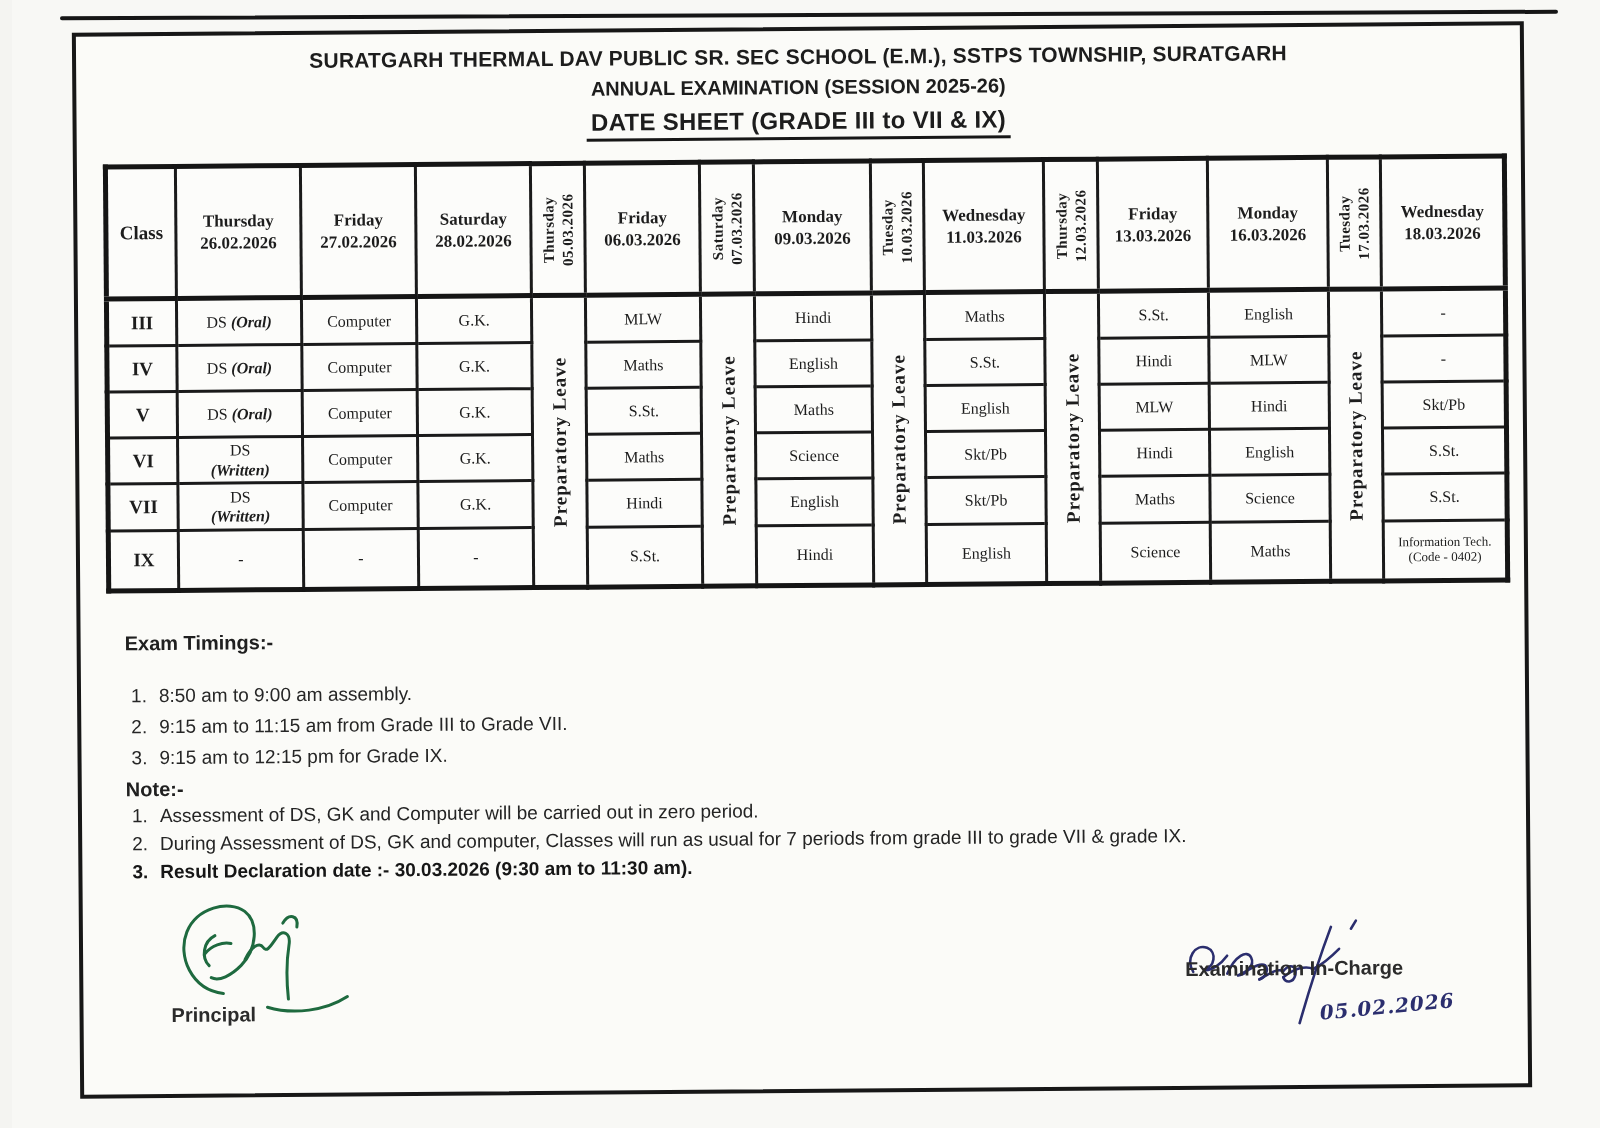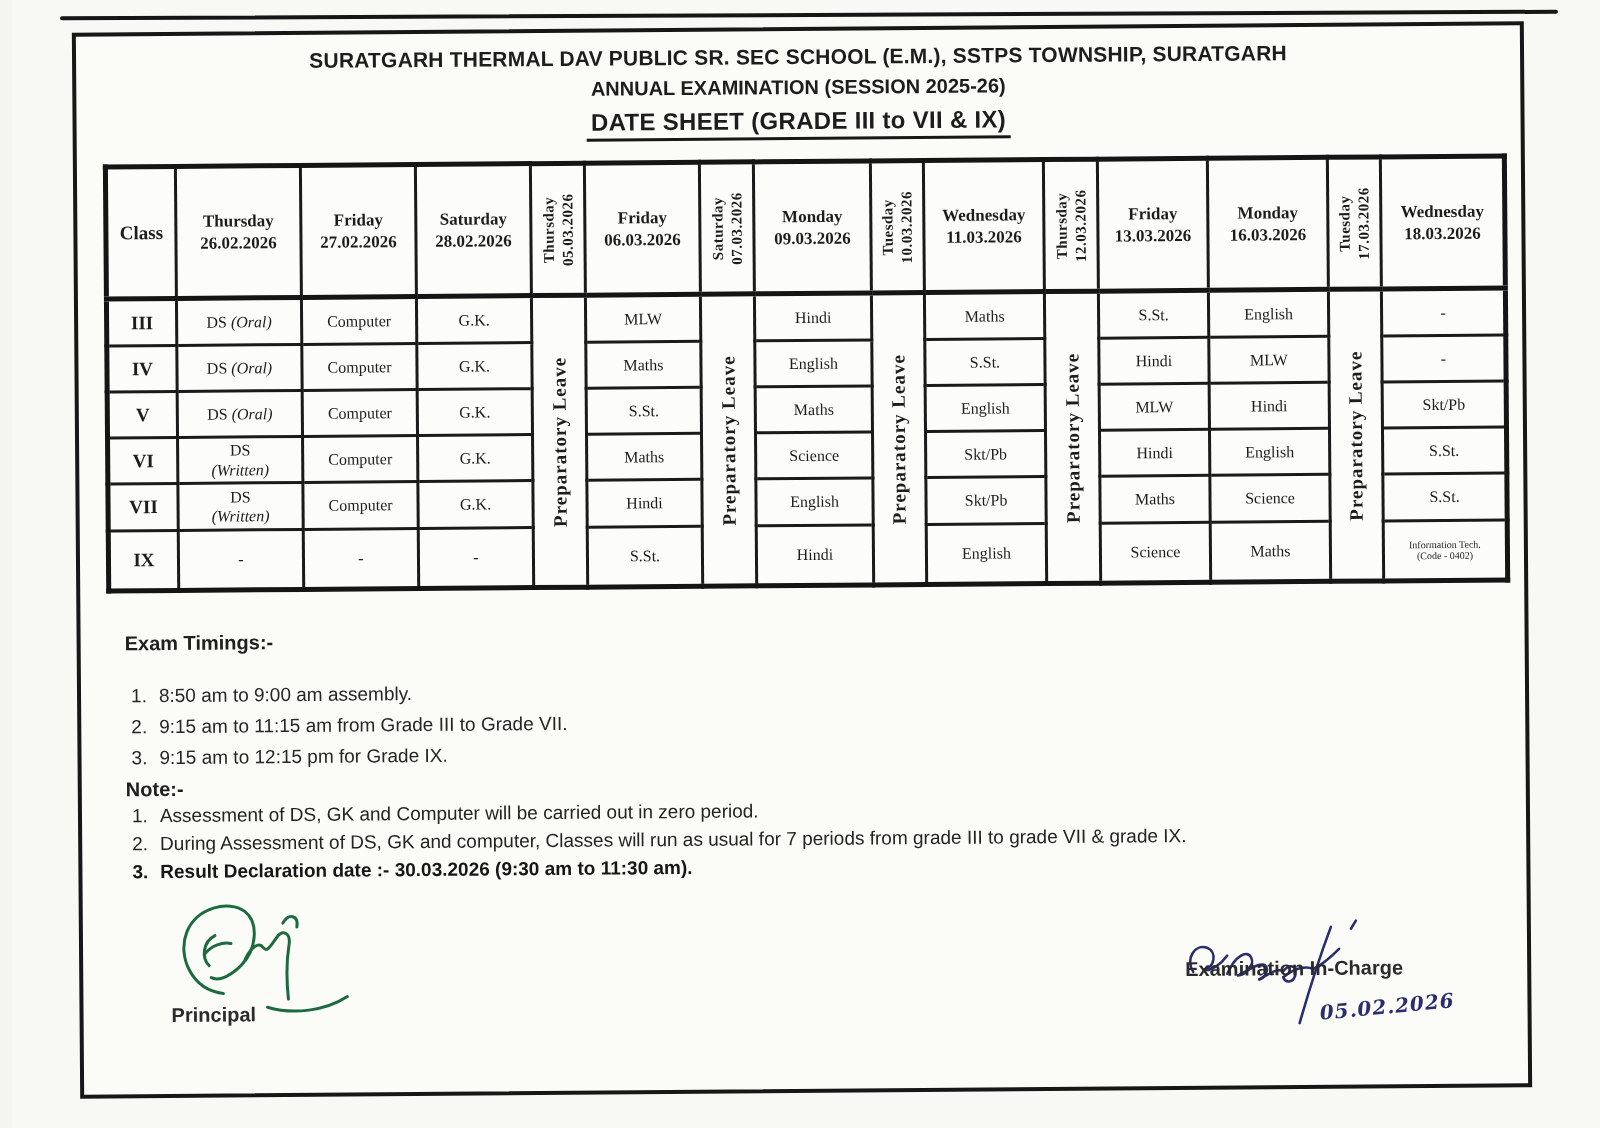--- a/index.html
+++ b/index.html
@@ -53,22 +53,22 @@
     font-size:15px;line-height:1.25;letter-spacing:0.5px;
     white-space:nowrap;text-align:center;
   }
   .vtext-leave{
     position:absolute;left:50%;top:50%;
     transform:translate(-50%,-50%) rotate(-90deg);
     font-size:19px;font-weight:bold;letter-spacing:1px;white-space:nowrap;
   }
   td.class-cell{font-size:19px;font-weight:bold;}
   td.subject{font-size:16px;line-height:1.2;}
-  td.subject.small{font-size:10px;line-height:1.15;padding:0 13px;}
-  .paren{font-weight:normal;font-style:italic;}
+  td.subject.small{font-size:13px;line-height:1.15;padding:0 13px;}
+  .paren{font-weight:bold;font-style:italic;}
   
   .section{position:absolute;left:44px;}
   .sec-h{font-size:20px;font-weight:bold;color:#202020;}
   .timings{top:596px;}
   .timings ol{margin:30px 0 0 0;padding:0 0 0 6px;list-style:none;counter-reset:n;}
   .timings li{font-size:19px;margin-bottom:9px;counter-increment:n;color:#262626;}
   .timings li::before{content:counter(n) ".";margin-right:12px;}
   .note-sec{top:742px;}
   .note-sec ol{margin:4px 0 0 0;padding:0 0 0 6px;list-style:none;counter-reset:n;}
   .note-sec li{font-size:19px;margin-bottom:6px;counter-increment:n;color:#242424;}

